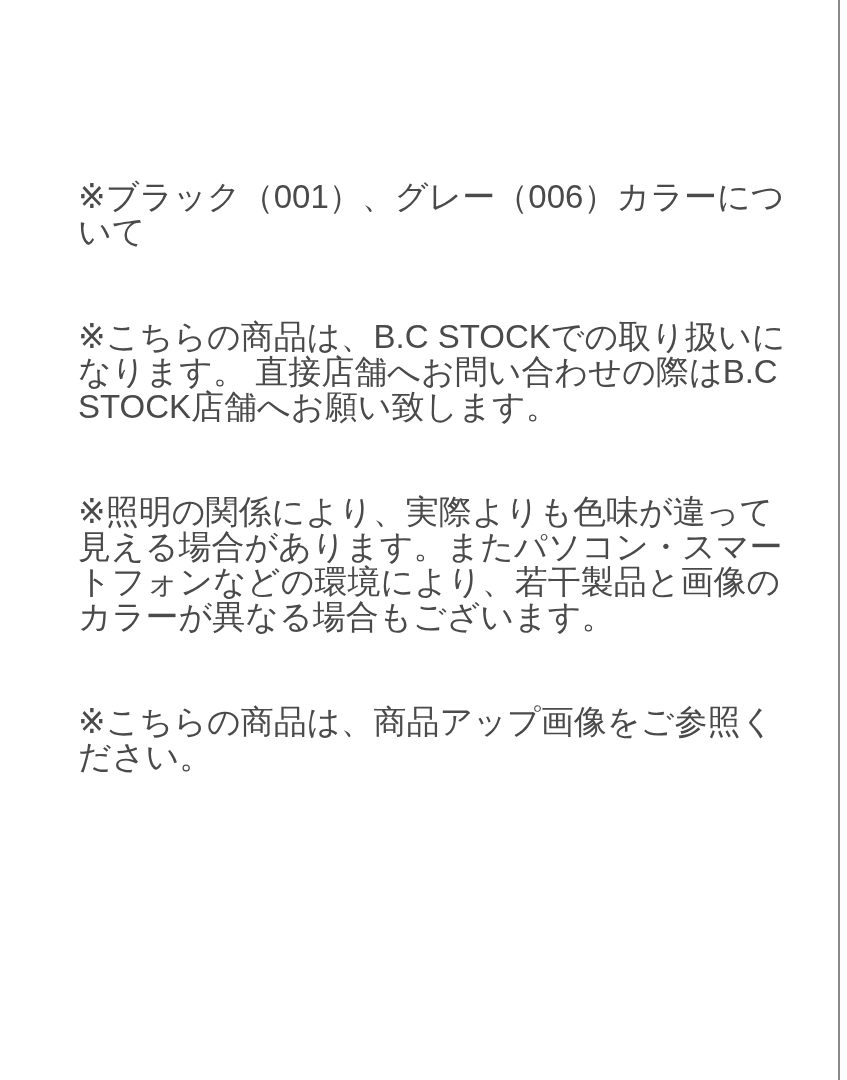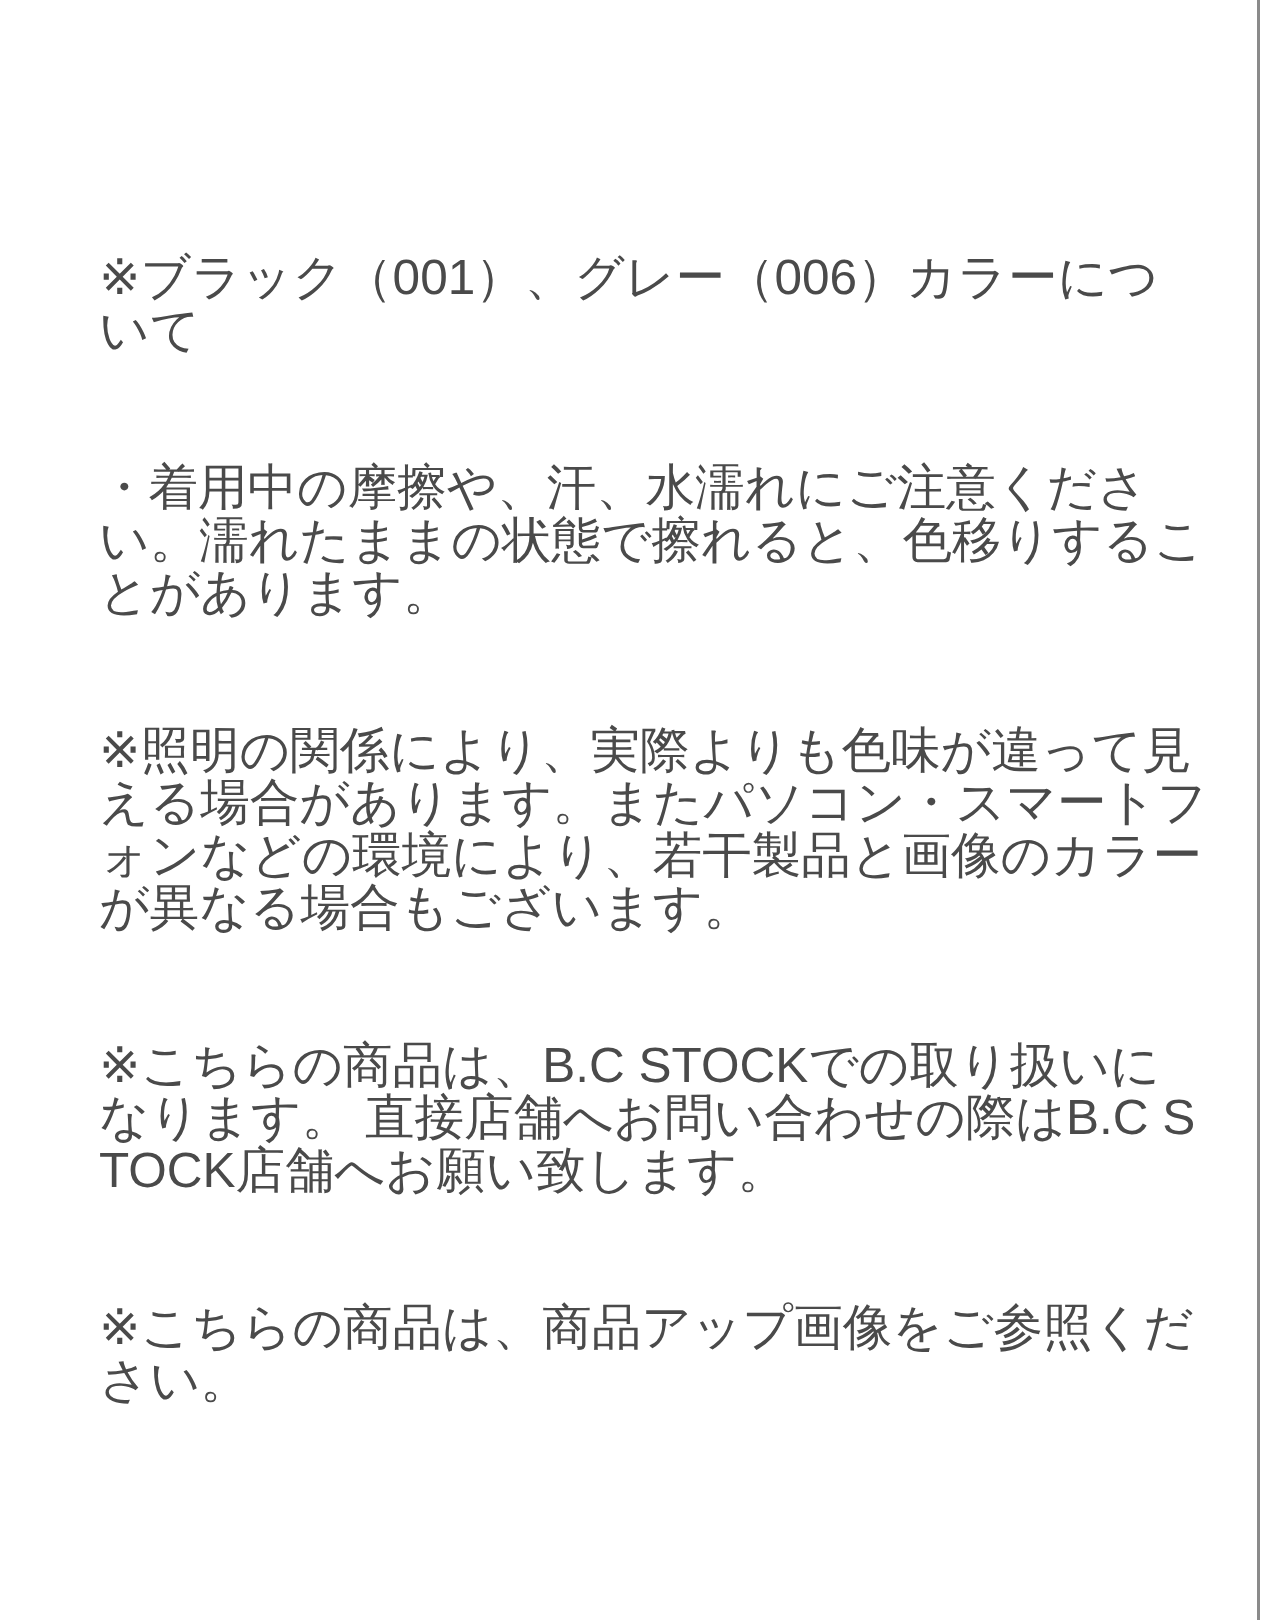--- a/index.html
+++ b/index.html
@@ -20,42 +20,41 @@
     top: -12px;
     left: 62px;
     width: 748px;
     font-size: 33px;
     line-height: 35px;
     color: #4a4a4a;
     word-break: break-all;
     overflow-wrap: anywhere;
     white-space: pre-wrap;
   }
-  .block { margin: 4px; }
+  .block { margin: 16px; }
   .line { margin: 0; }
   .right-edge {
     position: absolute;
     top: 0;
     right: 0;
     width: 9px;
     height: 1080px;
     background: #ffffff;
     border-left: 2px solid #8a8a8a;
   }
 </style>
 </head>
 <body>
 
 <div class="content">
 
   <div class="block">
     <div class="line">※ブラック（001）、グレー（006）カラーについて</div>
-    <div class="line">・着用中の摩擦や、汗、水濡れにご注意ください。濡れたままの状態で擦れると、色移りすることがあります。</div>
+    <div class="line">※こちらの商品は、B.C STOCKでの取り扱いになります。 直接店舗へお問い合わせの際はB.C STOCK店舗へお願い致します。</div>
     <div class="line">※照明の関係により、実際よりも色味が違って見える場合があります。またパソコン・スマートフォンなどの環境により、若干製品と画像のカラーが異なる場合もございます。</div>
-    <div class="line">※こちらの商品は、B.C STOCKでの取り扱いになります。 直接店舗へお問い合わせの際はB.C STOCK店舗へお願い致します。</div>
     <div class="line">※こちらの商品は、商品アップ画像をご参照ください。</div>
   </div>
 
   
 
   
 
   
 
   

